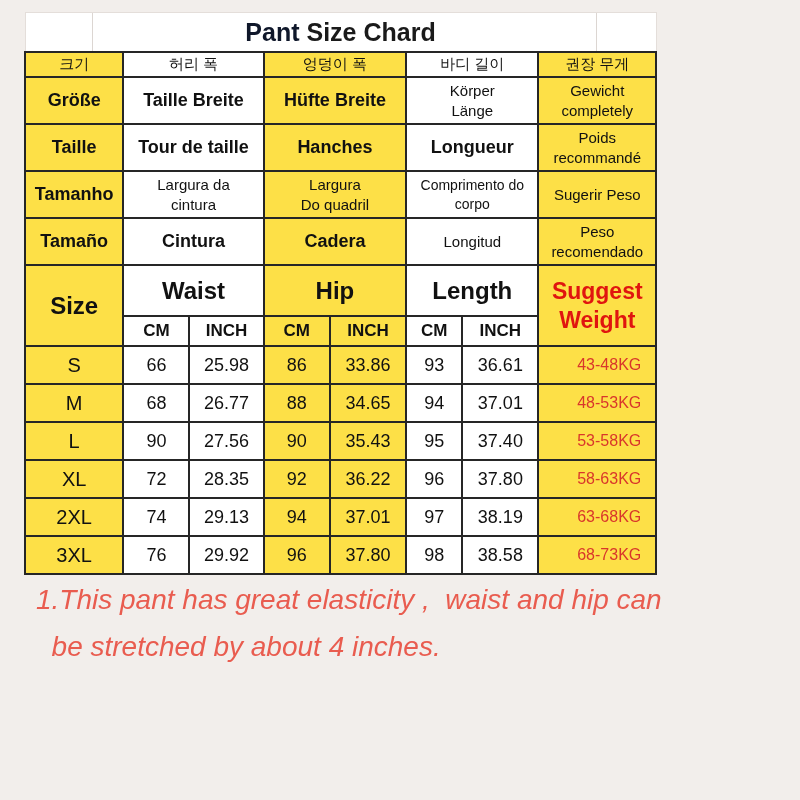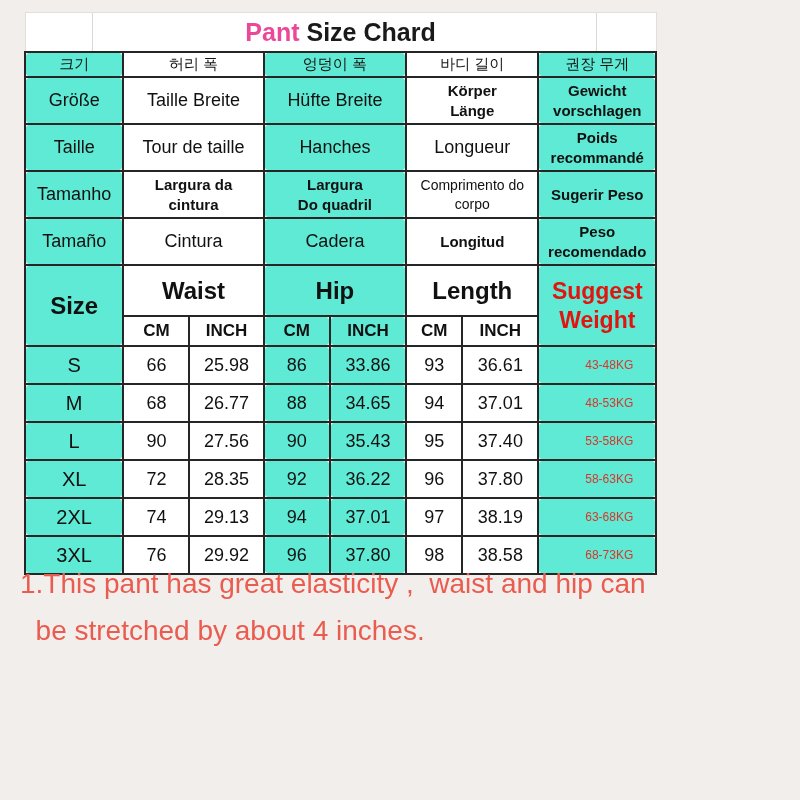--- a/index.html
+++ b/index.html
@@ -19,75 +19,76 @@
     table-layout: fixed;
   }
   .size-table td {
     border: 2px solid #262626;
     background: #ffffff;
     text-align: center;
     vertical-align: middle;
     padding: 0;
     overflow: hidden;
   }
-  .size-table td.peach { background: #5eead4; border-radius: 7px; }
+  .size-table td.peach { background: #fde047; }
 
   
   .r-title td.title-cell {
     height: 38px;
     background: #ffffff;
     border: 1px solid #E4DEDA;
     font-size: 25px;
     font-weight: 600;
     color: #1a1a1a;
     position: relative;
   }
-  .t-red { color: #ec4899; }
+  .t-red { color: #0f172a; }
   .faint-line {
     position: absolute; top: 0; bottom: 0; width: 1px;
     background: #DCD6D2;
   }
   .faint-line.l1 { left: 66px; }
   .faint-line.l2 { left: 570px; }
 
   
   .r-korean td { height: 23px; font-size: 15px; }
   .r-lang td   { height: 45px; }
-  .big { font-size: 18px; font-weight: 400; }
-  .sm  { font-size: 15px; font-weight: 700; }
+  .big { font-size: 18px; font-weight: 700; }
+  .sm  { font-size: 15px; font-weight: 400; }
   .xs  { font-size: 14px; font-weight: 400; }
   .ml  { white-space: pre-line; line-height: 1.32; }
 
   
   .r-head td { height: 49px; font-size: 24px; font-weight: 700; }
   .r-head td.suggest {
     color: #E0150F;
     font-size: 23px;
     white-space: pre-line;
     line-height: 1.22;
   }
   .r-cm td { height: 28px; font-size: 17px; font-weight: 700; }
 
   
   .r-data td { height: 36px; font-size: 18px; font-weight: 400; }
   .r-data td.c-size   { font-size: 20px; }
-  .r-data td.c-weight { font-size: 12px; color: #D9362B; padding-left: 24px; }
+  .r-data td.c-weight { font-size: 16px; color: #D9362B; padding-left: 24px; }
 
   
   .notes {
     position: absolute;
     left: 20px; top: 560px;
     width: 770px;
     color: #E95C4F;
     font-size: 28px;
     line-height: 47px;
   }
   .notes p {
-    margin: 0;
+    margin: 16px;
     white-space: pre-wrap;
+    font-style: italic;
   }
 </style>
 </head>
 <body>
 
 <table class="size-table">
   <colgroup>
     <col style="width:98px">
       <col style="width:66px">
       <col style="width:74px">
@@ -115,21 +116,21 @@
     <td class="peach">권장 무게</td>
   </tr>
 
   <tr class="r-lang">
     <td class="peach big">Größe</td>
     <td colspan="2" class="big">Taille Breite</td>
     <td colspan="2" class="peach big">Hüfte Breite</td>
     <td colspan="2" class="sm ml">Körper
 Länge</td>
     <td class="peach sm ml">Gewicht
-vorschlagen</td>
+completely</td>
   </tr>
 
   <tr class="r-lang">
     <td class="peach big">Taille</td>
     <td colspan="2" class="big">Tour de taille</td>
     <td colspan="2" class="peach big">Hanches</td>
     <td colspan="2" class="big">Longueur</td>
     <td class="peach sm ml">Poids
 recommandé</td>
   </tr>

